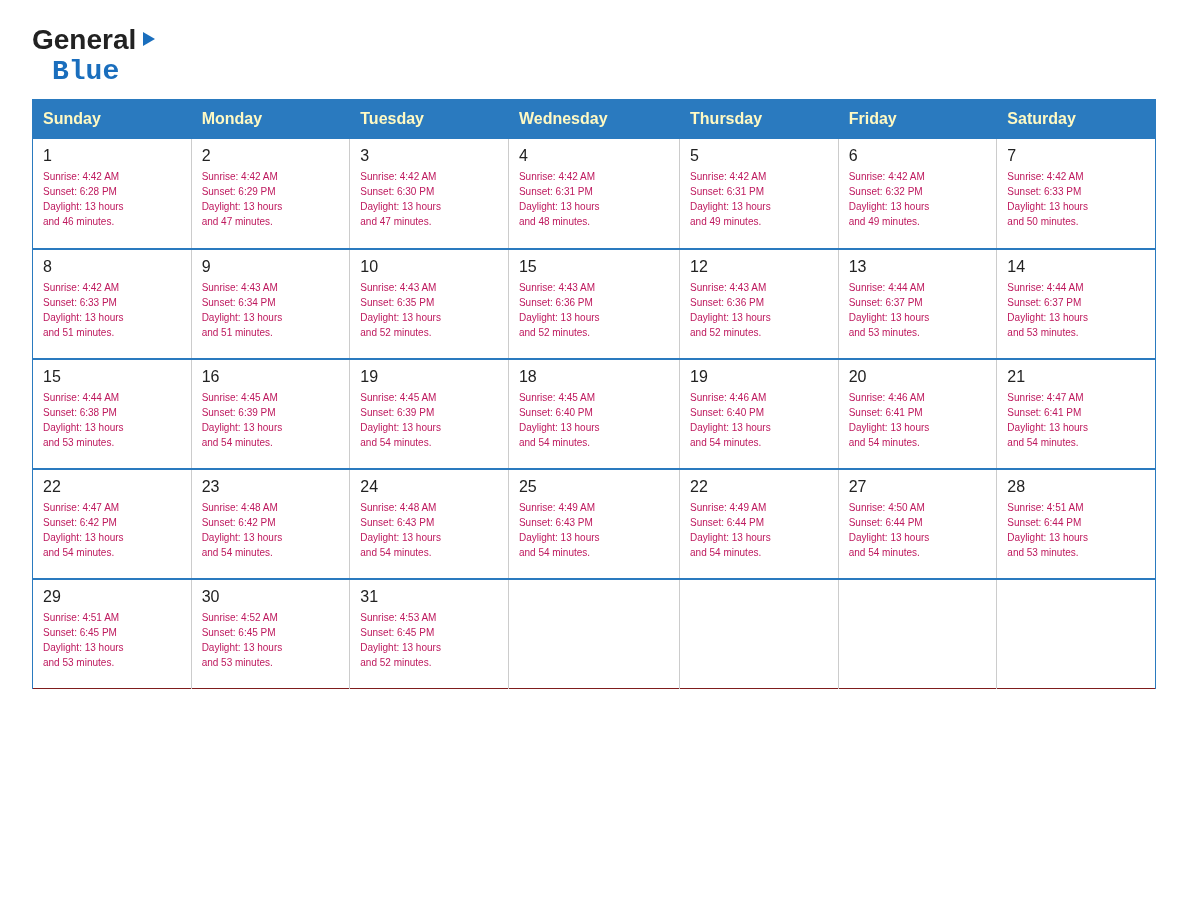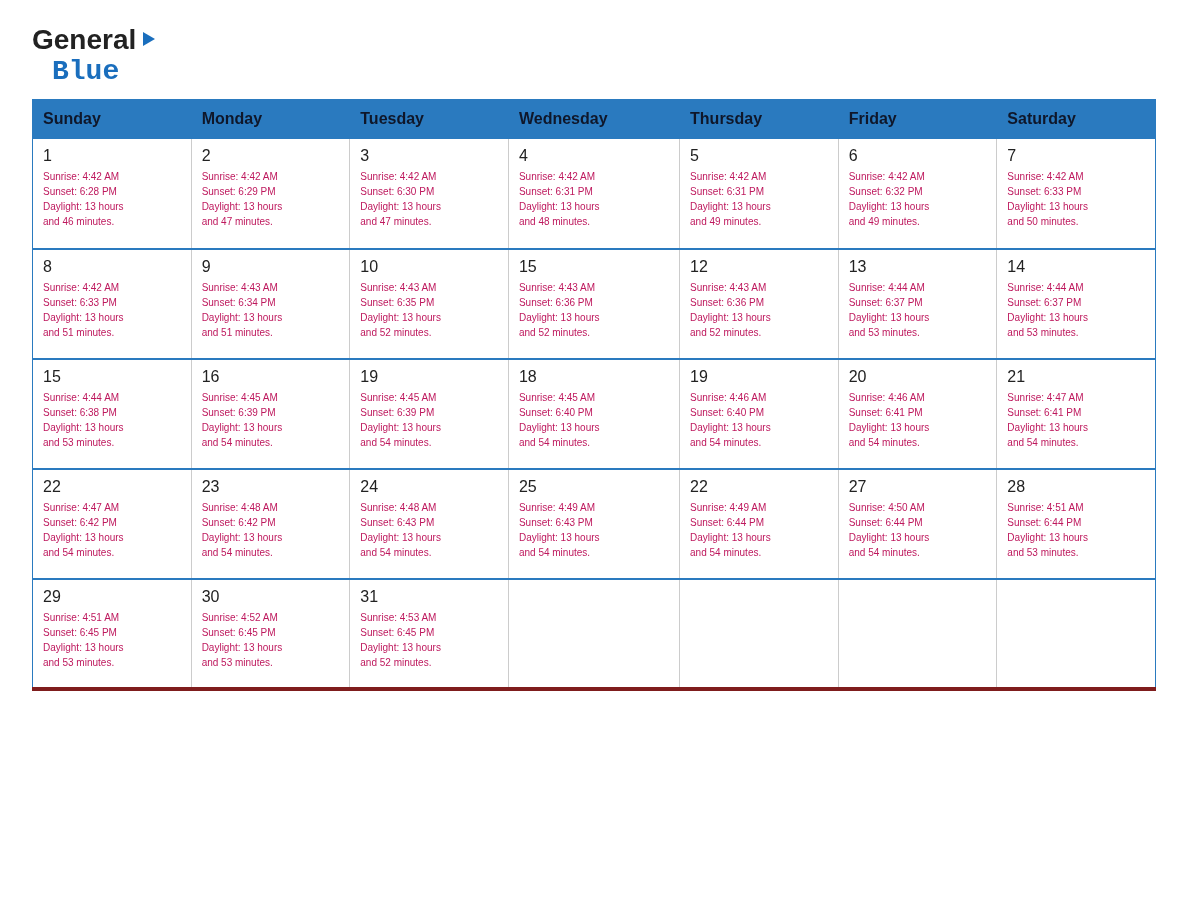--- a/index.html
+++ b/index.html
@@ -40,21 +40,21 @@
     }
     table {
       width: 100%;
       border-collapse: collapse;
       margin-top: 8px;
     }
     thead tr {
       background-color: #2a7abf;
     }
     thead th {
-      color: #0f172a;
+      color: #fef9c3;
       font-size: 16px;
       font-weight: bold;
       padding: 10px 10px;
       border: 1px solid #2a7abf;
       text-align: left;
     }
     tbody tr {
       border-bottom: 2px solid #2a7abf;
     }
     tbody td {
@@ -79,21 +79,21 @@
       font-weight: normal;
       margin-bottom: 4px;
       display: block;
     }
     .day-info {
       font-size: 10px;
       line-height: 1.5;
       color: #be185d;
     }
     tbody tr:last-child {
-      border-bottom: 4px solid #7f1d1d;
+      border-bottom: 1px solid #7f1d1d;
     }
   </style>
 </head>
 <body>
 
 <div class="header">
   <div class="logo">
     <div class="logo-row">
       <span style="font-size:28px;font-weight:bold;color:#222;font-family:Arial,sans-serif;">General</span>
       <span style="display:inline-block;margin-left:3px;margin-top:2px;">

